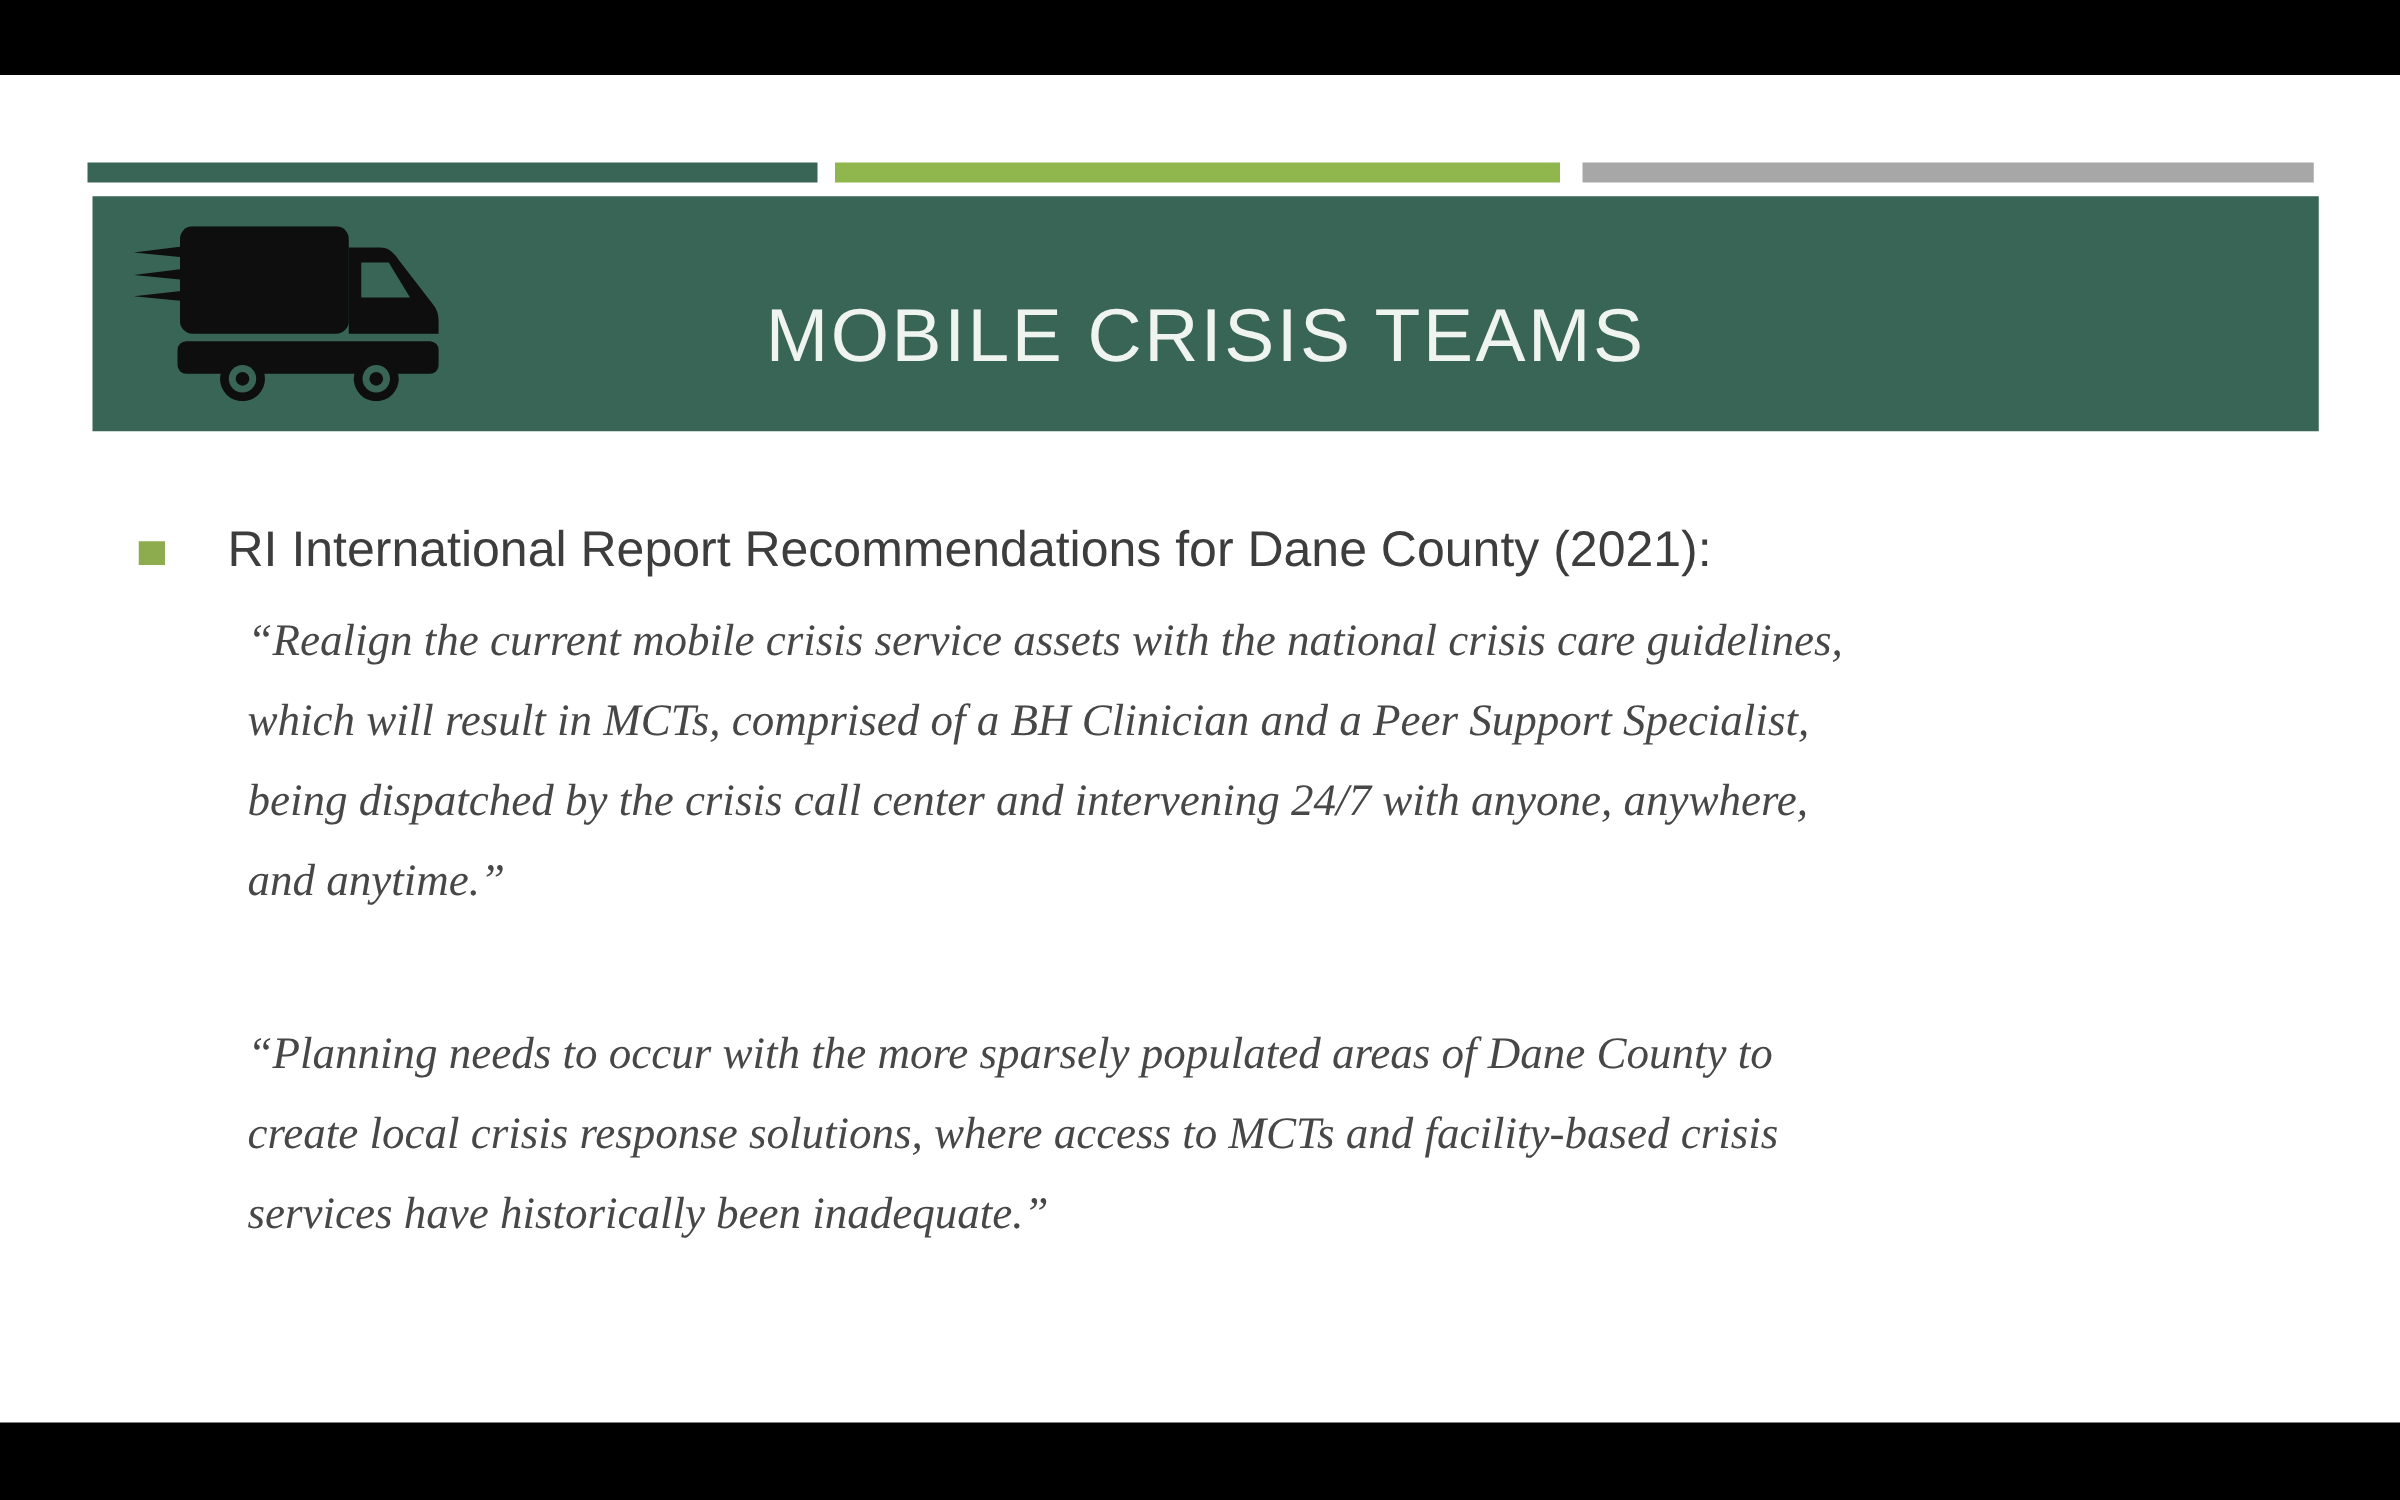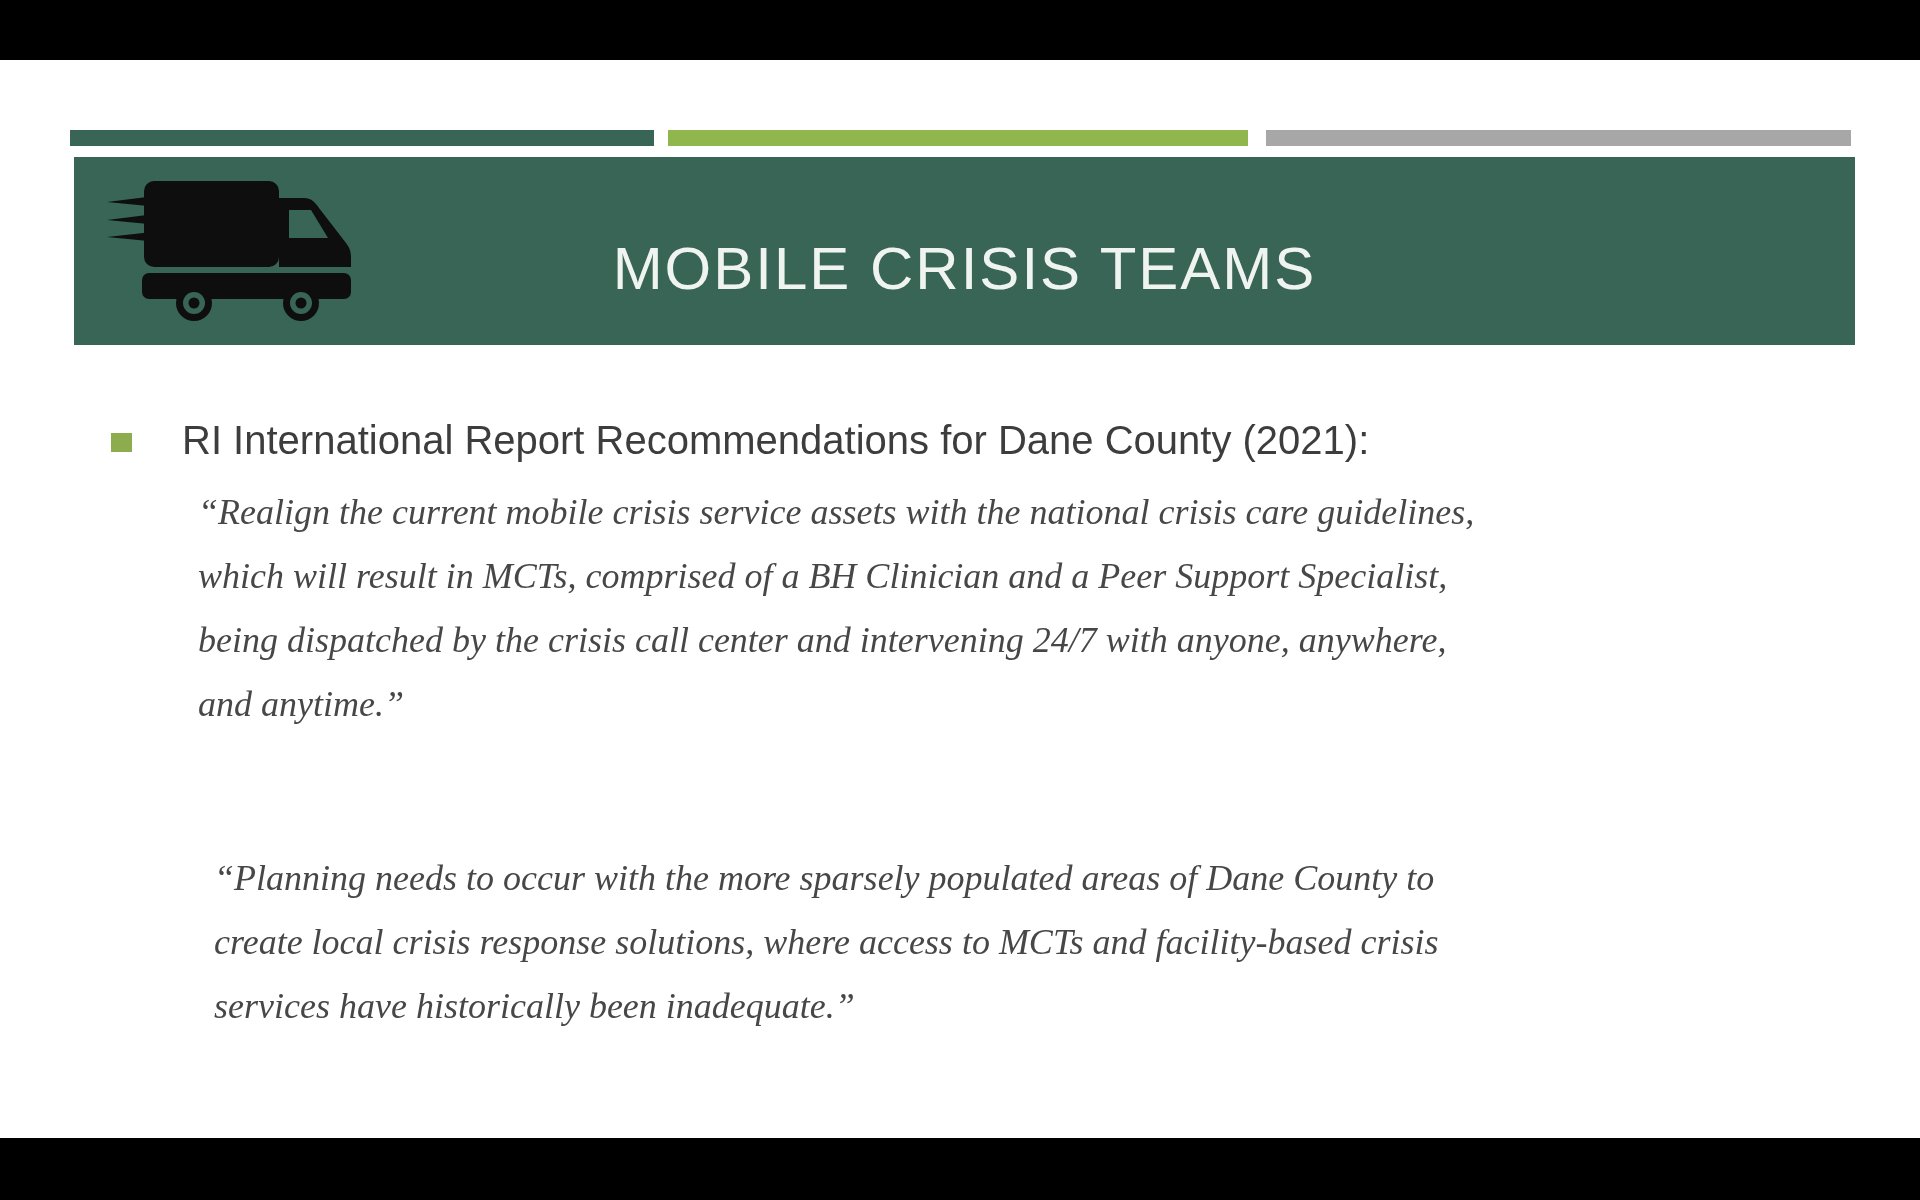--- a/index.html
+++ b/index.html
@@ -64,21 +64,21 @@
     left: 198px;
     width: 1690px;
     font-style: italic;
     font-size: 36px;
     line-height: 64px;
     color: #474747;
     white-space: pre-line;
     font-family: Liberation Serif, serif;
   }
   .quote.q1 { top: 420px; }
-  .quote.q2 { top: 786px; margin-left: 16px; }
+  .quote.q2 { top: 750px; }
 
   svg { display: block; }
 </style>
 </head>
 <body>
 
 <div class="stage">
   <div class="slide">
 
     <div class="accent-bar bar1" style="background-color: rgb(57, 101, 86);"></div>

